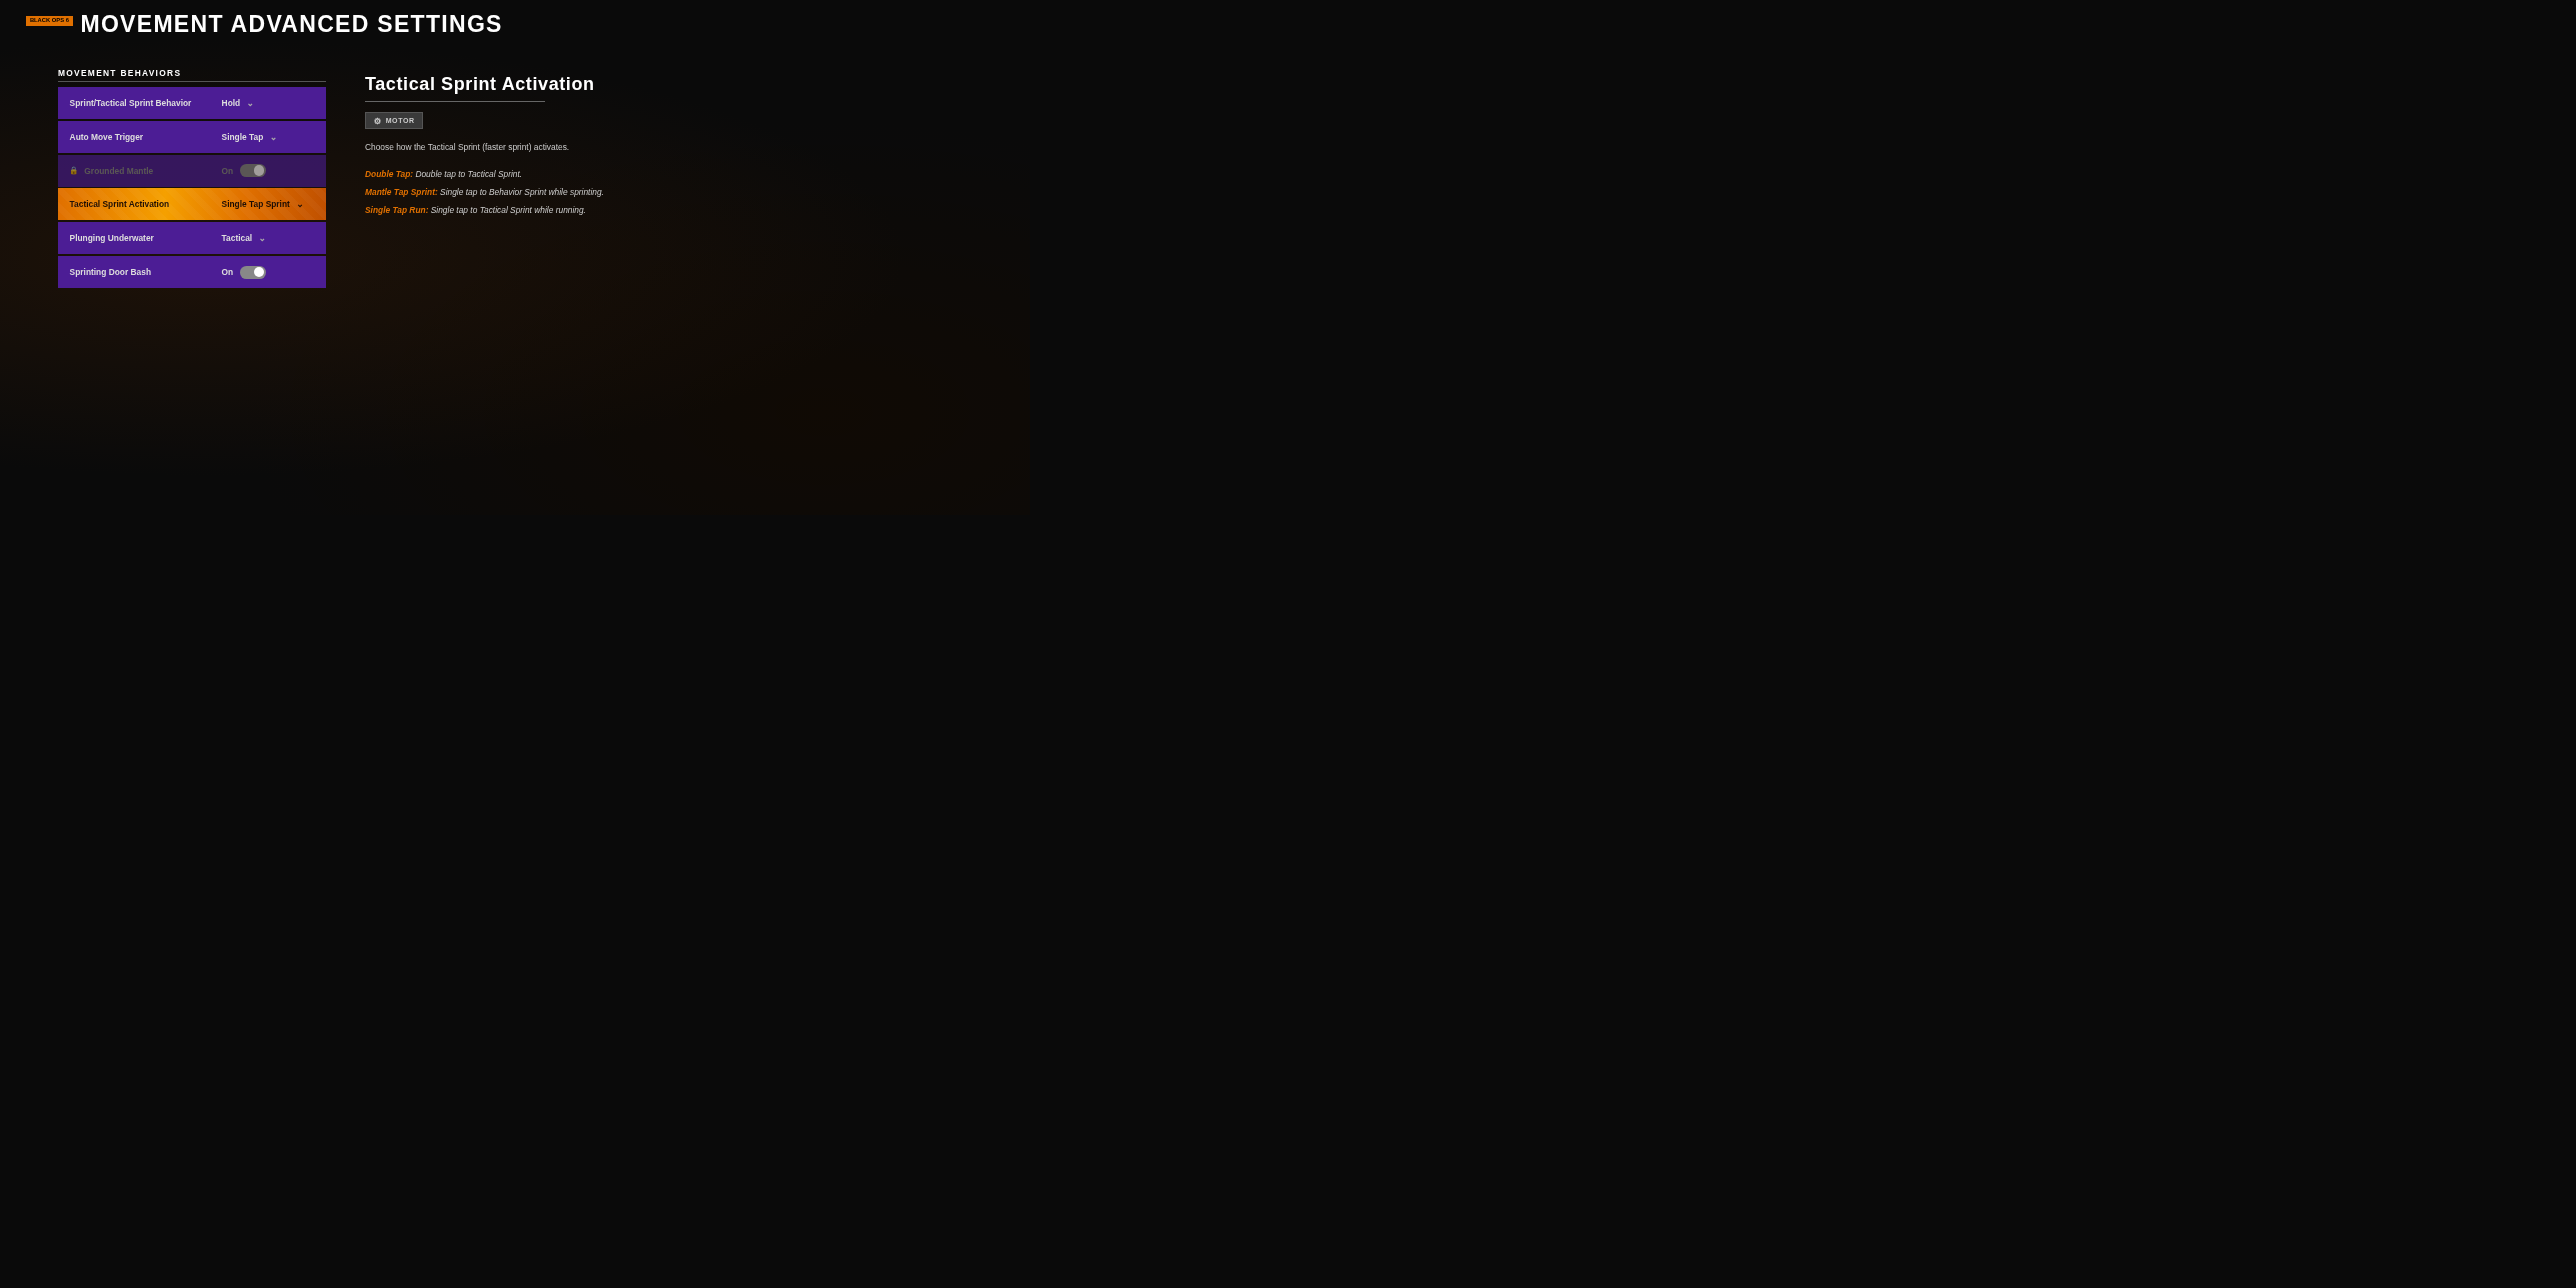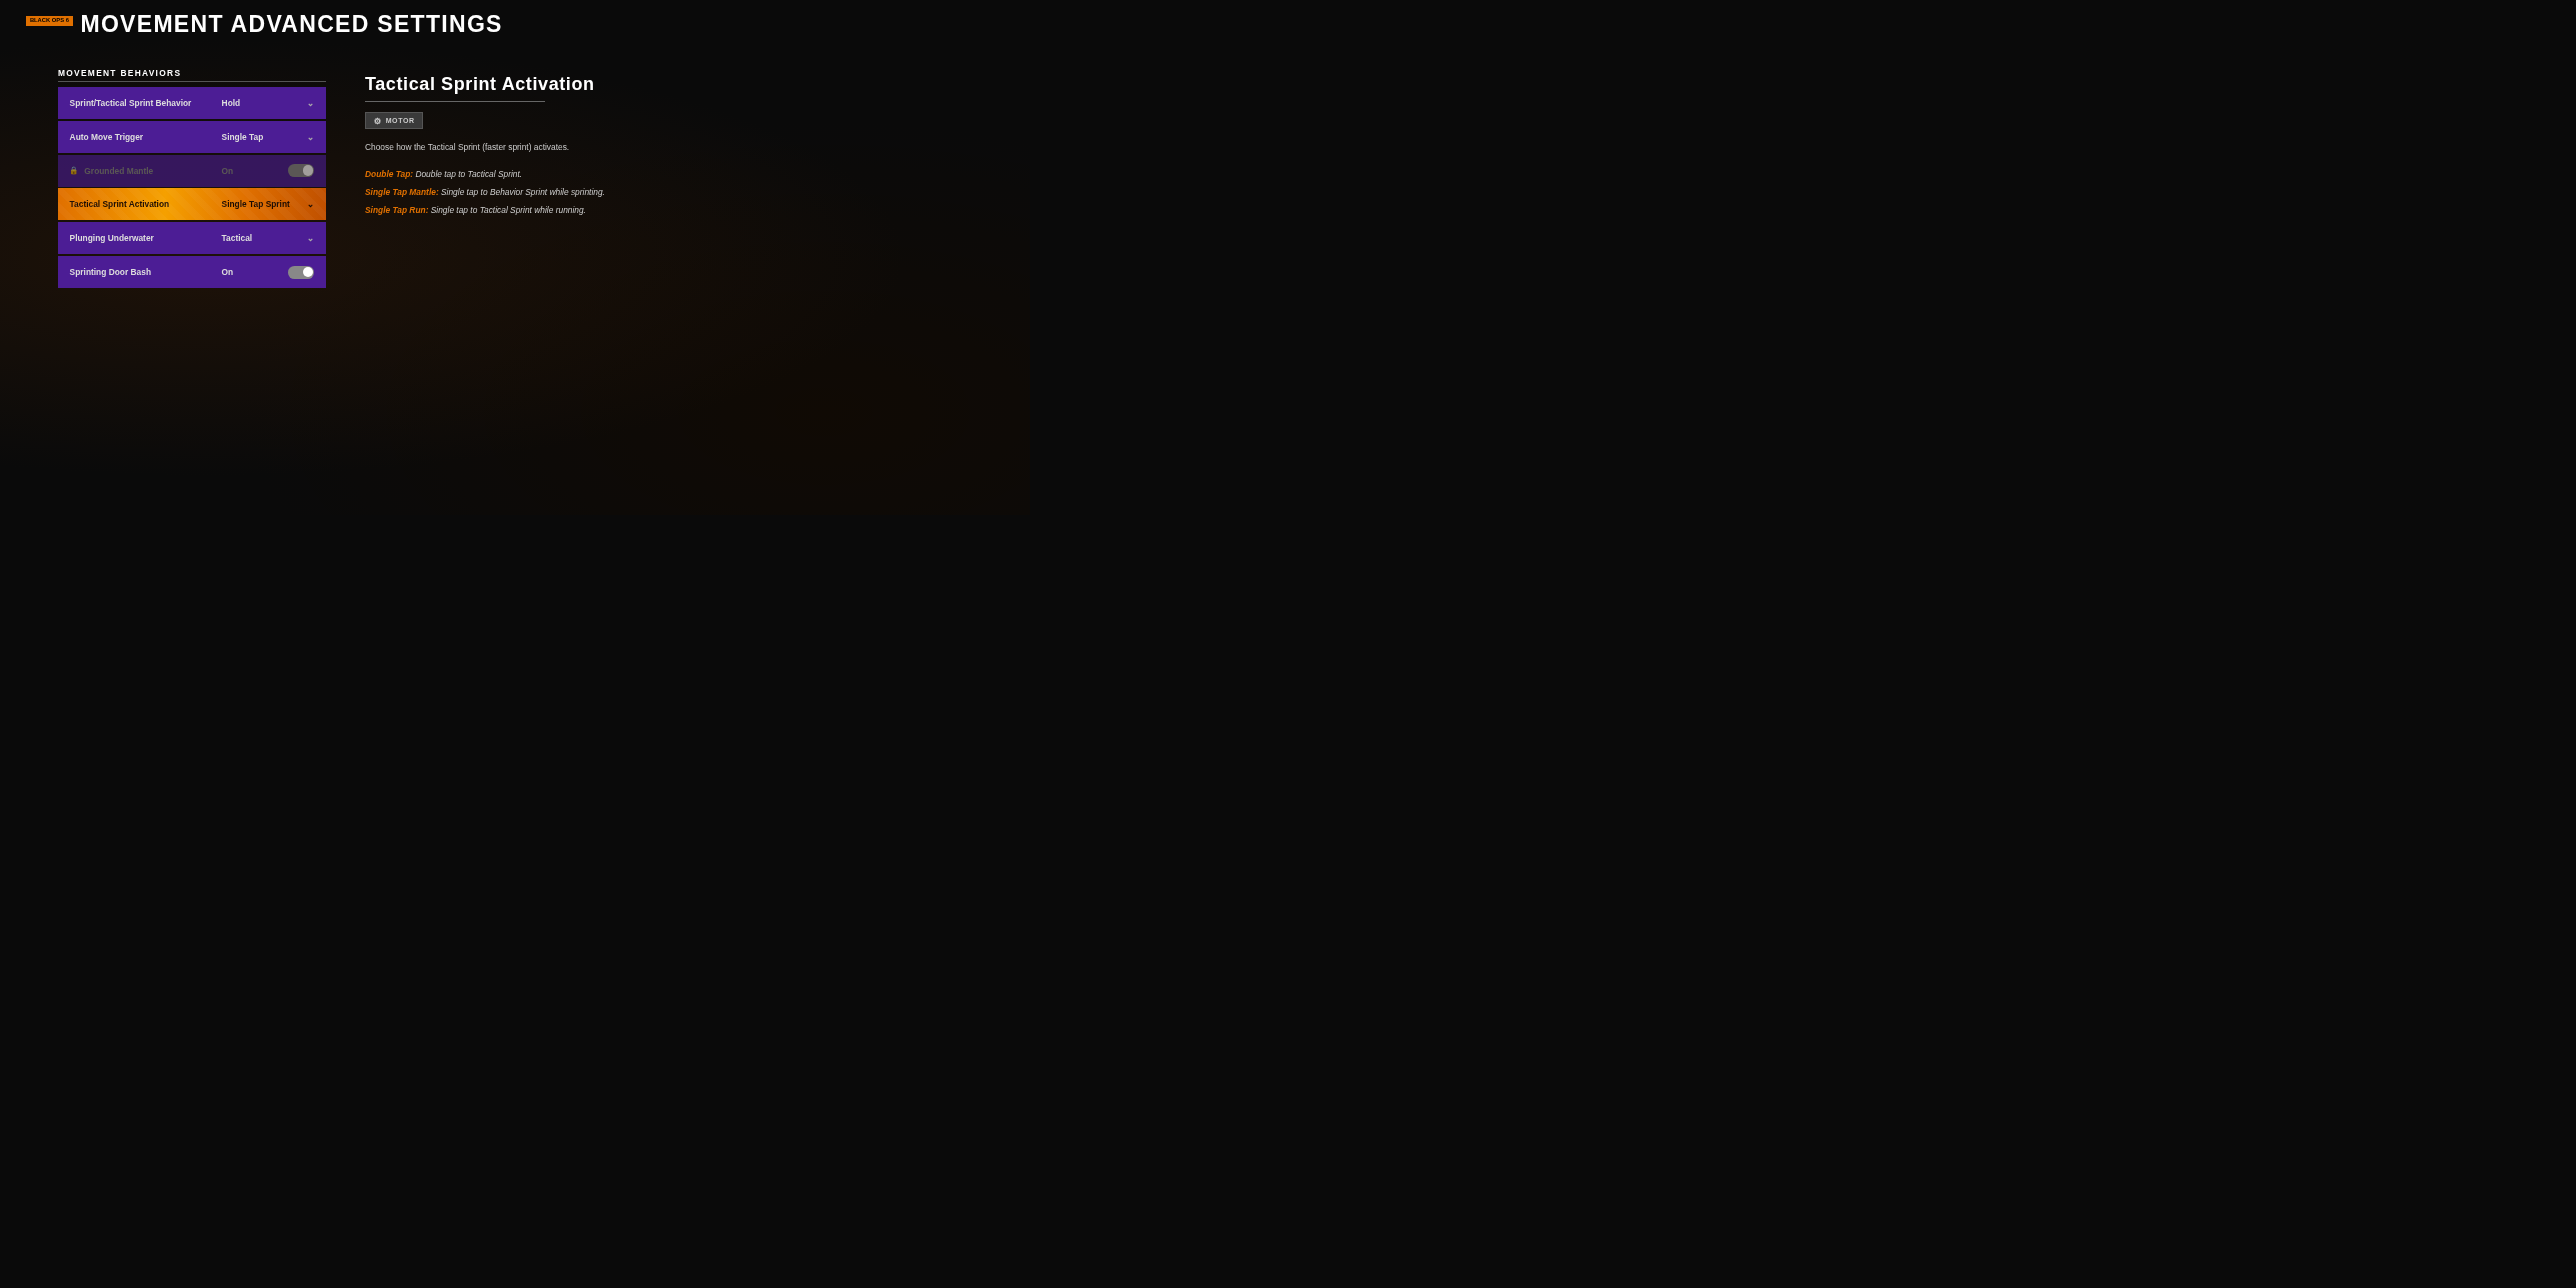--- a/index.html
+++ b/index.html
@@ -149,21 +149,21 @@
 
     .setting-value {
       padding: 0 11.6px;
       font-size: 8.4px;
       font-weight: 600;
       color: #ddd;
       display: flex;
       align-items: center;
       gap: 6.4px;
       min-width: 116px;
-      justify-content: space-between;
+      justify-content: flex-start;
     }
 
     .setting-row.active .setting-value {
       color: #1a0a00;
     }
 
     .chevron {
       font-size: 9px;
       color: #aaa;
     }
@@ -348,21 +348,21 @@
         <span>MOTOR</span>
       </div>
 
       <p class="detail-description">Choose how the Tactical Sprint (faster sprint) activates.</p>
 
       <div class="detail-option">
         <span class="detail-option-label">Double Tap:</span><span> Double tap to Tactical Sprint.</span>
       </div>
 
       <div class="detail-option">
-        <span class="detail-option-label">Single Tap Mantle:</span><span> Single tap to Behavior Sprint while sprinting.</span>
+        <span class="detail-option-label">Mantle Tap Sprint:</span><span> Single tap to Behavior Sprint while sprinting.</span>
       </div>
 
       <div class="detail-option">
         <span class="detail-option-label">Single Tap Run:</span><span> Single tap to Tactical Sprint while running.</span>
       </div>
     </div>
 
   </div>
 </div>
 

